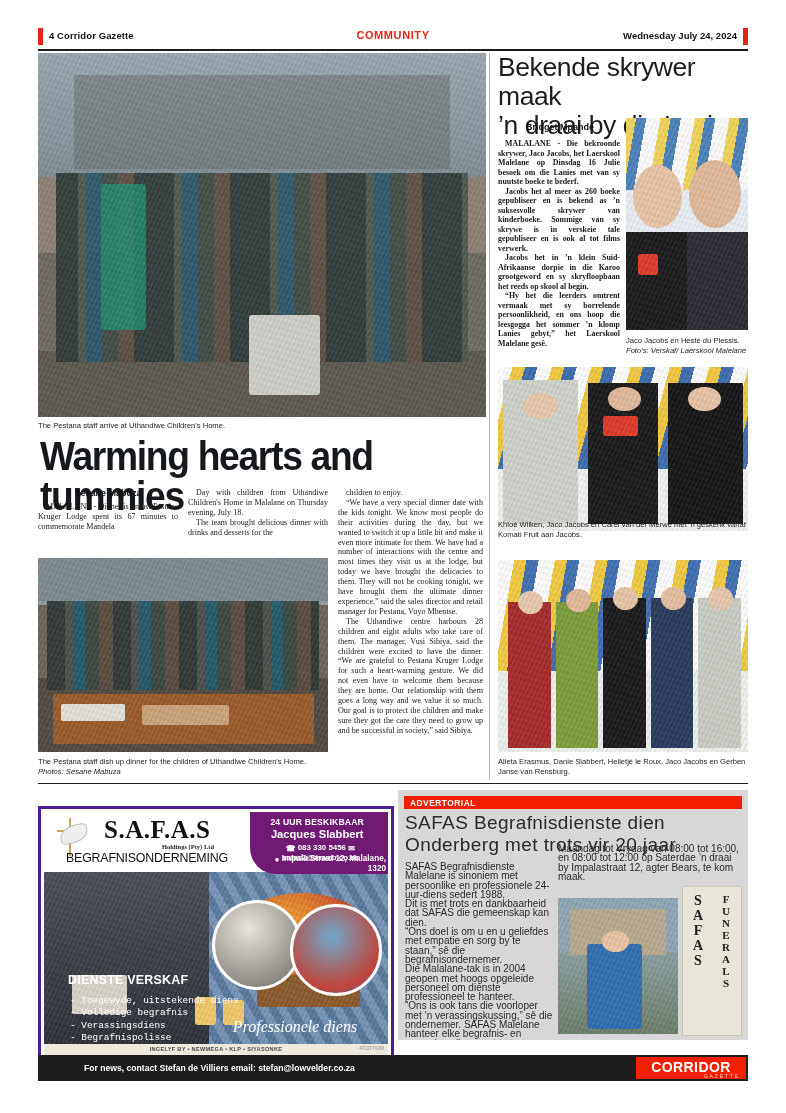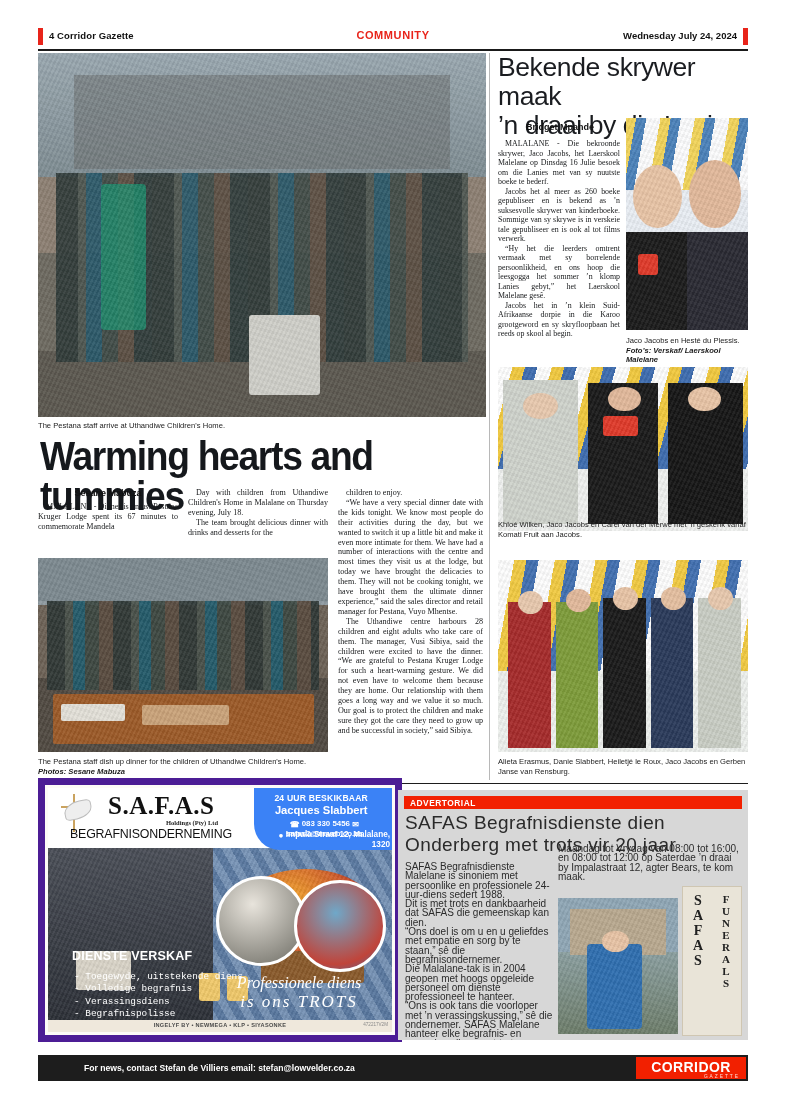--- a/index.html
+++ b/index.html
@@ -17,60 +17,60 @@
   .mh-rule{position:absolute;left:38px;top:49px;width:710px;height:1.6px;background:#1a1a1a;}
 
   
   .photo{position:absolute;overflow:hidden;background:#b9bcb4;}
   .grain{position:absolute;inset:0;opacity:.30;
     background-image:
       repeating-linear-gradient(115deg, rgba(255,255,255,.16) 0 2px, rgba(0,0,0,.13) 2px 4px),
       repeating-linear-gradient(15deg, rgba(255,255,255,.07) 0 3px, rgba(0,0,0,.09) 3px 6px);}
 
   .cap{position:absolute;font-size:7.6px;line-height:9.6px;color:#1b1b1b;}
-  .cap i{font-style:italic;font-weight:bold;}
+  .cap i{font-style:italic;font-weight:normal;}
 
   
   .bighead{position:absolute;font-family:"Liberation Sans",sans-serif;
       font-weight:bold;color:#15181c;letter-spacing:-1.4px;
       font-size:40px;line-height:40px;transform:scaleX(.93);transform-origin:left center;}
   .byline{position:absolute;font-size:9px;font-weight:bold;color:#111;text-align:center;}
   .body{position:absolute;font-family:"Liberation Serif",serif;font-size:8.1px;
       line-height:9.9px;color:#16181a;text-align:justify;}
   .body p{margin:0;text-indent:8px;}
   .body p.first{text-indent:8px;}
 
   
   .afr-head{position:absolute;font-family:"Liberation Sans",sans-serif;font-weight:normal;
       color:#1a1c20;font-size:26.5px;line-height:29px;letter-spacing:-.4px;}
   .afr-body{position:absolute;font-family:"Liberation Serif",serif;font-size:7.9px;
-      line-height:9.5px;color:#16181a;text-align:justify;}
+      line-height:9.5px;color:#16181a;text-align:justify;font-weight:bold;}
   .afr-body p{margin:0;text-indent:7px;}
 
   .vrule{position:absolute;background:#b8b8b8;width:1px;}
   .hrule{position:absolute;background:#1d1d1d;height:1px;}
 
   
-  .safas-ad{position:absolute;left:38px;top:778px;width:350px;height:250px;
-     background:#fdfbf7;border:7px solid #4c1d95;overflow:hidden;}
+  .safas-ad{position:absolute;left:38px;top:806px;width:350px;height:250px;
+     background:#fdfbf7;border:3px solid #4c1d95;overflow:hidden;}
   .safas-inner{position:absolute;inset:3px;background:#ffffff;overflow:hidden;}
   .safas-logo-pane{position:absolute;left:0;top:0;width:62%;height:60px;background:#ffffff;}
   .safas-word{position:absolute;left:60px;top:4px;font-family:"Liberation Serif",serif;
       font-weight:bold;font-size:25px;letter-spacing:.5px;color:#111;}
   .safas-hold{position:absolute;left:118px;top:31px;font-family:"Liberation Serif",serif;
       font-size:6.5px;font-weight:bold;color:#222;}
   .safas-beg{position:absolute;left:22px;top:39px;font-size:12.4px;font-weight:normal;color:#111;letter-spacing:-.2px;}
   .cross{position:absolute;left:10px;top:6px;width:40px;height:40px;}
   .cross:before{content:"";position:absolute;left:15px;top:0;width:2px;height:38px;background:#caa35f;}
   .cross:after{content:"";position:absolute;left:3px;top:12px;width:28px;height:2px;background:#caa35f;}
   .dove{position:absolute;left:16px;top:13px;width:26px;height:16px;background:#eee;
      border-radius:60% 20% 60% 20%;border:1px solid #bdbdbd;transform:rotate(-12deg);}
 
   .safas-contact{position:absolute;right:0;top:0;width:40%;height:62px;
-     background:#3b82f6;border-bottom-left-radius:26px;color:#fff;}
+     background:#701a75;border-bottom-left-radius:26px;color:#fff;}
   .sc-l1{position:absolute;left:0;right:4px;top:5px;text-align:center;font-size:8.6px;font-weight:bold;letter-spacing:.2px;}
   .sc-l2{position:absolute;left:0;right:4px;top:16px;text-align:center;font-size:11.2px;font-weight:bold;}
   .sc-l3{position:absolute;left:4px;right:2px;top:31px;text-align:center;font-size:7.9px;font-weight:bold;}
   .sc-l4{position:absolute;left:4px;right:2px;top:42px;text-align:right;font-size:8.2px;font-weight:bold;}
   .ico{display:inline-block;vertical-align:-1px;}
 
   .safas-photo{position:absolute;overflow:hidden;}
   .mal-badge{position:absolute;left:6px;top:64px;width:150px;height:48px;
      background:#ffffff;border-bottom-right-radius:26px;}
   .mal-1{position:absolute;left:14px;top:2px;font-family:"Liberation Serif",serif;font-style:italic;
@@ -178,22 +178,22 @@
   <div class="afr-head" style="left:498px;top:53px;width:250px;">
     <div>Bekende skrywer maak</div>
     <div>’n draai by die Lanies</div>
   </div>
 
   <div class="byline" style="left:498px;top:122px;width:124px;">Bridget Mpande</div>
 
   <div class="afr-body" style="left:498px;top:139px;width:122px;">
     <p>MALALANE - Die bekroonde skrywer, Jaco Jacobs, het Laerskool Malelane op Dinsdag 16 Julie besoek om die Lanies met van sy nuutste boeke te bederf.</p>
     <p>Jacobs het al meer as 260 boeke gepubliseer en is bekend as ’n suksesvolle skrywer van kinderboeke. Sommige van sy skrywe is in verskeie tale gepubliseer en is ook al tot films verwerk.</p>
+    <p>Jacobs het in ’n klein Suid-Afrikaanse dorpie in die Karoo grootgeword en sy skryfloopbaan het reeds op skool al begin.</p>
     <p>“Hy het die leerders omtrent vermaak met sy borrelende persoonlikheid, en ons hoop die leesgogga het sommer ’n klomp Lanies gebyt,” het Laerskool Malelane gesê.</p>
-    <p>Jacobs het in ’n klein Suid-Afrikaanse dorpie in die Karoo grootgeword en sy skryfloopbaan het reeds op skool al begin.</p>
   </div>
 
   <div class="photo" style="left:626px;top:118px;width:122px;height:212px;">
     <div style="position:absolute;inset:0;background:#e9eef4;"></div>
     <div style="position:absolute;left:0;top:0;width:100%;height:34%;
         background:repeating-linear-gradient(100deg,#f4d03f 0 10px,#2f6fb0 10px 20px,#ffffff 20px 34px);opacity:.85;"></div>
     <div style="position:absolute;left:6%;top:22%;width:40%;height:30%;background:#e8c4a6;border-radius:50%;"></div>
     <div style="position:absolute;left:52%;top:20%;width:42%;height:32%;background:#e2b99b;border-radius:50%;"></div>
     <div style="position:absolute;left:0;bottom:0;width:52%;height:46%;background:#1b1b1b;"></div>
     <div style="position:absolute;right:0;bottom:0;width:50%;height:46%;background:#2a2a33;"></div>
@@ -290,21 +290,20 @@
         <ul>
           <li>Toegewyde, uitstekende diens</li>
           <li>Volledige begrafnis</li>
           <li>Verassingsdiens</li>
           <li>Begrafnispolisse</li>
         </ul>
       </div>
 
       <div class="trots">
         <div class="t1">Professionele diens</div>
-        <div class="t2">is ons TROTS</div>
       </div>
 
       <div class="safas-foot">
         <div class="fl">INGELYF BY • NEWMEGA • KLP • SIYASONKE</div>
         <div class="fr">472217V2M</div>
       </div>
     </div>
   </div>
 
   <div class="adv">

